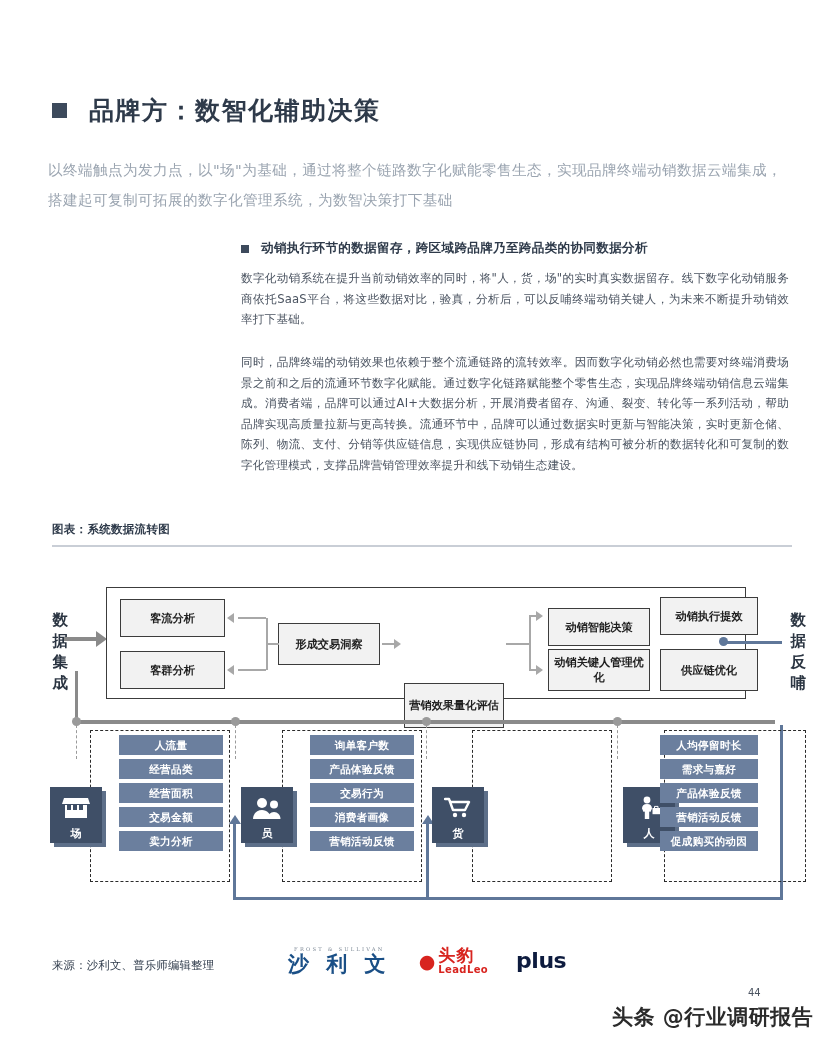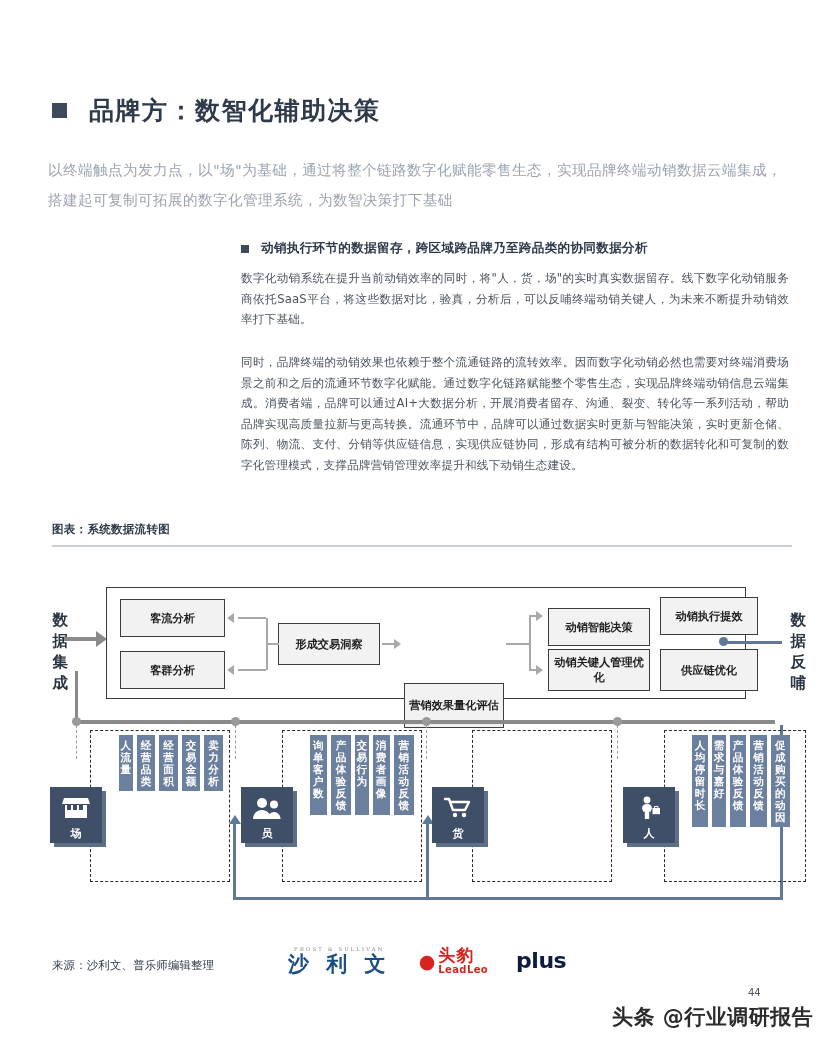--- a/index.html
+++ b/index.html
@@ -88,21 +88,21 @@
 
   
   .actor{
     position:absolute;width:52px;height:56px;background:#3f4f67;color:#fff;
     display:flex;flex-direction:column;align-items:center;justify-content:flex-end;
     box-shadow:4px 4px 0 0 #5d6f89;padding-bottom:3px;box-sizing:border-box;
   }
   .actor .glyph{flex:1;display:flex;align-items:center;justify-content:center;}
   .actor .alabel{font-size:11px;font-weight:bold;line-height:12px;}
 
-  .chipcol{position:absolute;display:flex;flex-direction:row;gap:4px;}
+  .chipcol{position:absolute;display:flex;flex-direction:column;gap:4px;}
   .chip{
     background:#6b7f9e;color:#ffffff;font-size:10.6px;font-weight:bold;
     text-align:center;padding:4px 0 4px;letter-spacing:.3px;line-height:12px;
   }
 
   
   .src{position:absolute;left:52px;top:958px;font-size:11.4px;color:#2e3a4a;letter-spacing:.2px;}
   .logos{position:absolute;left:288px;top:946px;display:flex;align-items:center;gap:28px;}
   .logo-shali{display:flex;flex-direction:column;align-items:center;}
   .logo-shali .fs{font-size:5.2px;color:#7b8794;letter-spacing:2.2px;font-family:"DejaVu Serif","Liberation Serif",serif;}
@@ -258,21 +258,21 @@
       <span class="glyph">
         <svg width="26" height="24" viewBox="0 0 26 24" fill="#fff">
           <circle cx="11" cy="4" r="3.4"></circle>
           <path d="M11 8c-3.4 0-5 2-5 4.6l1.6 3.4 1.2-.4V23h4.4v-7.4l1.2.4L16 12.6C16 10 14.4 8 11 8z"></path>
           <rect x="16.5" y="12" width="7.5" height="6.2"></rect>
           <path d="M18.5 12v-1.6h3.5V12" stroke="#fff" stroke-width="1" fill="none"></path>
         </svg>
       </span>
       <span class="alabel">人</span>
     </div>
-    <div class="chipcol" style="left:664px;top:160px;width:98px;">
+    <div class="chipcol" style="left:632px;top:160px;width:98px;">
       <div class="chip">人均停留时长</div>
       <div class="chip">需求与嘉好</div>
       <div class="chip">产品体验反馈</div>
       <div class="chip">营销活动反馈</div>
       <div class="chip">促成购买的动因</div>
     </div>
 
   </div>
 
   <div class="src">来源：沙利文、普乐师编辑整理</div>

